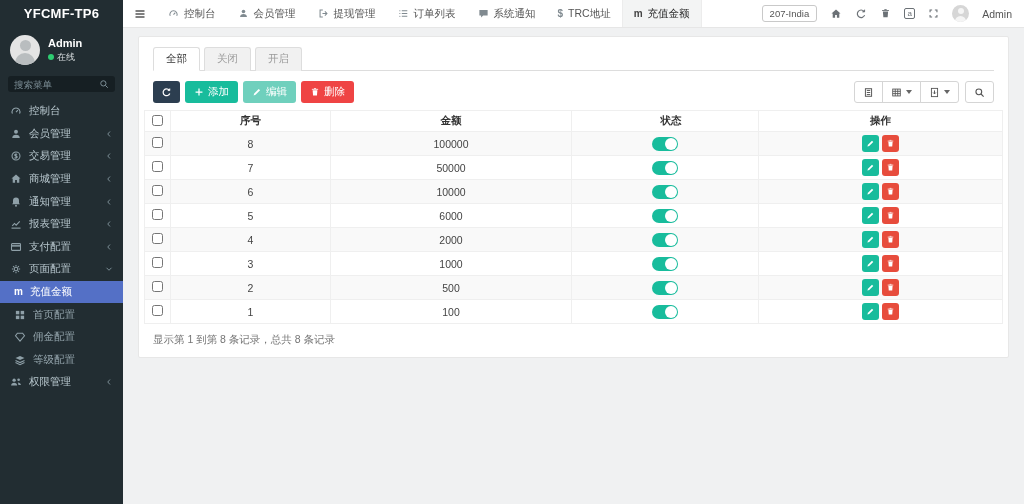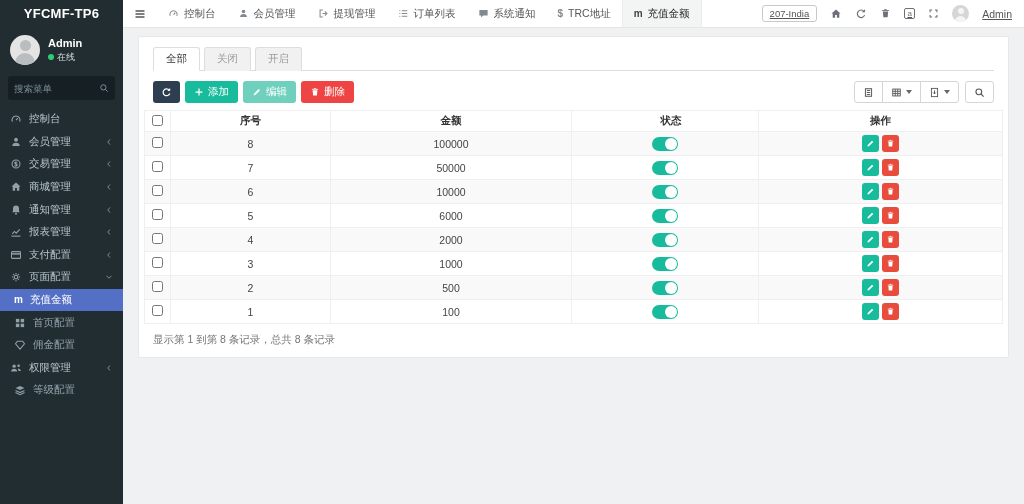--- a/index.html
+++ b/index.html
@@ -15,21 +15,21 @@
   .sidebar { position:absolute; left:0; top:0; width:123px; height:504px; background:#222d32; }
   .logo { height:28px; line-height:28px; text-align:center; color:#fff; font-weight:bold; font-size:13px; letter-spacing:.3px; }
   .user-panel { display:flex; align-items:center; gap:8px; padding:7px 10px 6px; }
   .avatar { width:30px; height:30px; border-radius:50%; background:#e4e4e4; position:relative; overflow:hidden; flex:none; }
   .avatar::before { content:""; position:absolute; width:11px; height:11px; border-radius:50%; background:#b9bdbf; left:9.5px; top:5px; }
   .avatar::after { content:""; position:absolute; width:20px; height:12px; border-radius:10px 10px 0 0; background:#b9bdbf; left:5px; top:18px; }
   .user-meta { display:flex; flex-direction:column; gap:2px; }
   .user-name { color:#fff; font-size:11px; font-weight:bold; }
   .user-status { color:#d9dee0; font-size:9px; display:flex; align-items:center; gap:3px; }
   .dot { width:6px; height:6px; border-radius:50%; background:#2ecc71; display:inline-block; }
-  .search-box { margin:5px 8px 4px; height:24px; background:#161f23; border-radius:3px; display:flex; align-items:center; padding:0 6px; }
+  .search-box { margin:5px 8px 4px; height:16px; background:#161f23; border-radius:3px; display:flex; align-items:center; padding:0 6px; }
   .search-box input { flex:1; min-width:0; background:transparent; border:none; outline:none; color:#aeb9bd; font-size:9.5px; font-family:inherit; }
   .search-box input::placeholder { color:#7b8d95; }
   .search-box .ic { color:#7b8d95; }
   .menu { list-style:none; margin-top:8px; }
   .menu-item { height:22.6px; display:flex; align-items:center; gap:7px; padding:0 10px; font-size:10.5px; color:#b8c7ce; cursor:pointer; }
   .menu-item .ic { color:#8fa0a8; }
   .menu-item .lbl { white-space:nowrap; }
   .menu-item .chev { margin-left:auto; color:#7b8d95; }
   .menu-item.sub { padding-left:14px; color:#95a5ad; }
   .menu-item.active { background:#5470c6; color:#fff; }
@@ -37,21 +37,21 @@
 
   
   .main { position:absolute; left:123px; top:0; right:0; bottom:0; }
   .topbar { height:28px; background:#fff; border-bottom:1px solid #e6e6e6; display:flex; align-items:stretch; font-size:10.5px; color:#555; }
   .burger { display:flex; align-items:center; padding:0 11px; color:#555; cursor:pointer; }
   .nav-item { display:flex; align-items:center; gap:5px; padding:0 11px; cursor:pointer; white-space:nowrap; }
   .nav-item .ic { color:#808a90; }
   .nav-item.active { background:#f3f4f4; color:#2b2b2b; border-left:1px solid #ececec; border-right:1px solid #ececec; }
   .nav-item.active .ic { color:#444; }
   .dollar-glyph, .m-glyph { font-size:10px; font-weight:bold; line-height:1; color:inherit; }
-  .topbar-right { margin-left:auto; display:flex; align-items:center; gap:13px; padding-right:12px;text-decoration:underline; }
+  .topbar-right { margin-left:auto; display:flex; align-items:center; gap:13px; padding-right:12px; }
   .lang-btn { border:1px solid #c9c9c9; border-radius:3px; background:#fff; color:#555; font-size:9.5px; padding:2px 7px; cursor:pointer; font-family:inherit; }
   .top-ic { color:#6b7176; cursor:pointer; display:inline-flex; }
   .mini-avatar { width:17px; height:17px; border-radius:50%; background:#d6d6d6; position:relative; overflow:hidden; }
   .mini-avatar::before { content:""; position:absolute; width:6px; height:6px; border-radius:50%; background:#f5f5f5; left:5.5px; top:3px; }
   .mini-avatar::after { content:""; position:absolute; width:11px; height:7px; border-radius:6px 6px 0 0; background:#f5f5f5; left:3px; top:10.5px; }
   .admin-name { font-size:10.5px; color:#555; }
 
   
   .content { position:absolute; top:28px; left:0; right:0; bottom:0; background:#f0f1f2; padding:8px 15px; }
   .card { background:#fff; border:1px solid #e7e7e7; border-radius:2px; padding:9px 5px 10px; }
@@ -247,44 +247,44 @@
       <span class="lbl">首页配置</span>
     </li>
     <li class="menu-item sub">
       <span class="ic">
           <svg width="12" height="12" viewBox="0 0 16 16" fill="none" stroke="currentColor" stroke-width="1.4">
             <path d="M4.5 3h7L14 6.3 8 13.5 2 6.3z"></path>
           </svg>
         </span>
       <span class="lbl">佣金配置</span>
     </li>
+    <li class="menu-item sub">
+      <span class="ic">
+          <svg width="12" height="12" viewBox="0 0 16 16" fill="none" stroke="currentColor" stroke-width="1.4">
+            <path d="M8 2.5l6 2.8-6 2.8-6-2.8z" fill="currentColor" stroke="none"></path>
+            <path d="M2 8.6l6 2.8 6-2.8M2 11.4l6 2.8 6-2.8"></path>
+          </svg>
+        </span>
+      <span class="lbl">等级配置</span>
+    </li>
     <li class="menu-item">
       <span class="ic">
           <svg width="12" height="12" viewBox="0 0 16 16" fill="currentColor">
             <circle cx="5.5" cy="5.5" r="2.2"></circle>
             <path d="M1.5 12.5c0-2.3 1.8-3.6 4-3.6s4 1.3 4 3.6z"></path>
             <circle cx="11.5" cy="5" r="1.8"></circle>
             <path d="M10.5 8.6c2 .1 4 1.3 4 3.4h-3.2"></path>
           </svg>
         </span>
       <span class="lbl">权限管理</span>
       <span class="chev ic">
           <svg width="8" height="8" viewBox="0 0 16 16" fill="none" stroke="currentColor" stroke-width="2">
             <path d="M10 3L5.5 8 10 13"></path>
           </svg>
         </span>
-    </li>
-    <li class="menu-item sub">
-      <span class="ic">
-          <svg width="12" height="12" viewBox="0 0 16 16" fill="none" stroke="currentColor" stroke-width="1.4">
-            <path d="M8 2.5l6 2.8-6 2.8-6-2.8z" fill="currentColor" stroke="none"></path>
-            <path d="M2 8.6l6 2.8 6-2.8M2 11.4l6 2.8 6-2.8"></path>
-          </svg>
-        </span>
-      <span class="lbl">等级配置</span>
     </li>
   </ul>
 </div>
 
 <div class="main">
 
   <div class="topbar">
     <span class="burger ic">
         <svg width="12" height="12" viewBox="0 0 16 16" stroke="currentColor" stroke-width="1.8">
           <path d="M2 4h12M2 8h12M2 12h12"></path>

